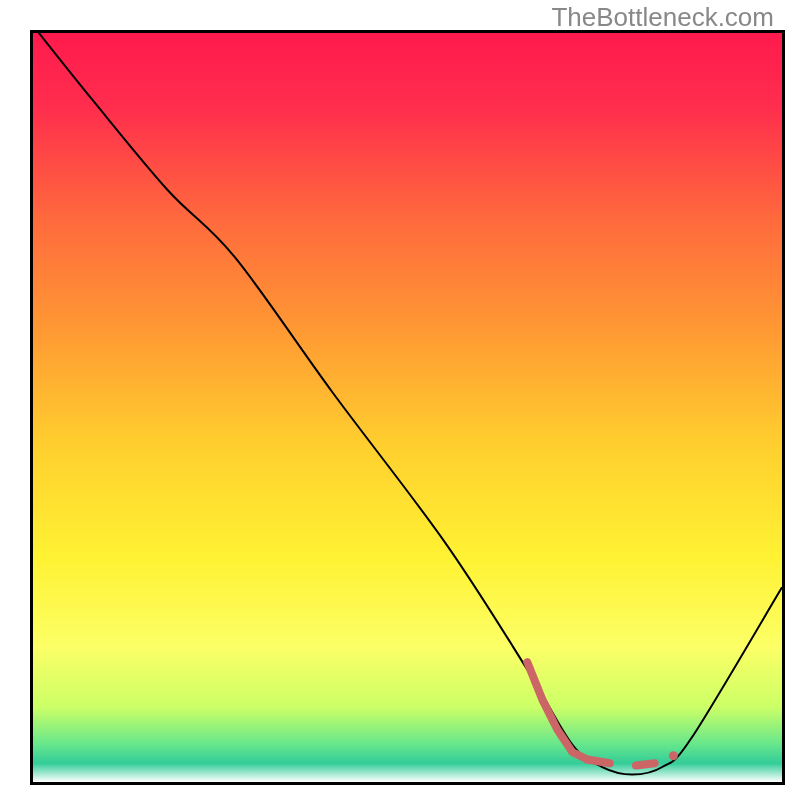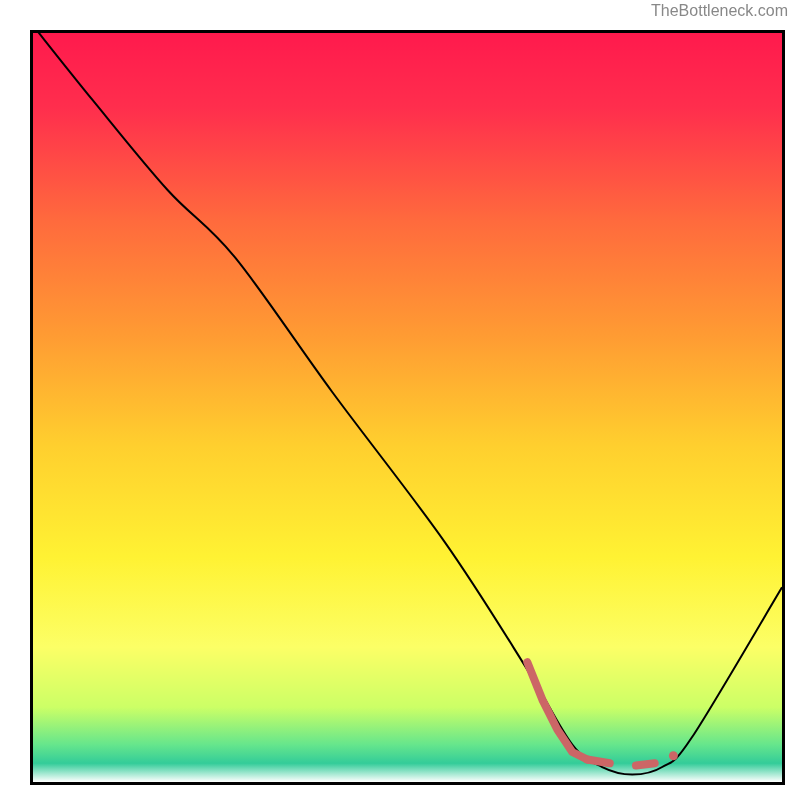--- a/index.html
+++ b/index.html
@@ -11,23 +11,23 @@
     font-family: Arial, sans-serif;
   }
   .container {
     position: relative;
     width: 800px;
     height: 800px;
   }
   .watermark {
     position: absolute;
     top: 2px;
-    right: 12px;
+    right: 26px;
     color: #888888;
-    font-size: 16px;
+    font-size: 26px;
     font-family: Arial, sans-serif;
   }
   .plot-area {
     position: absolute;
     left: 30px;
     top: 30px;
     width: 755px;
     height: 755px;
     border: 3px solid #000000;
     box-sizing: border-box;

